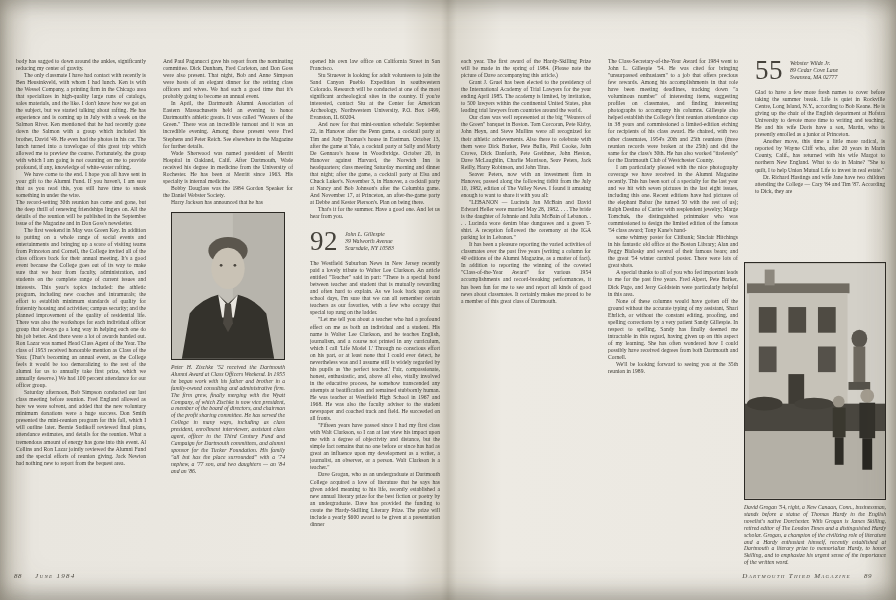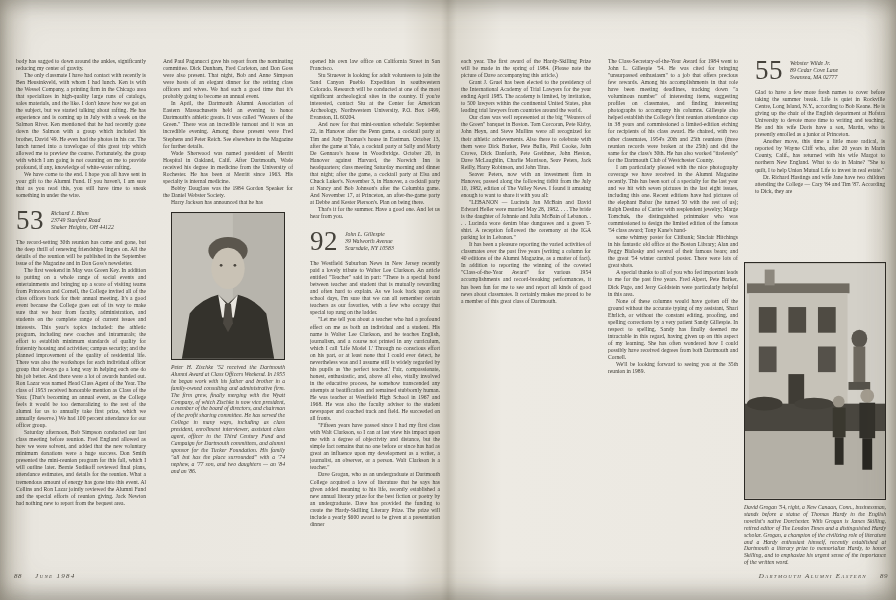--- a/index.html
+++ b/index.html
@@ -37,28 +37,20 @@
 <body>
 
 <div class="spread">
 
   <div class="col" style="left:16px">
     <div class="bodytext">
         <p>body has sagged to down around the ankles, significantly reducing my center of gravity.</p>
         <p>The only classmate I have had contact with recently is Ben Heusinkveld, with whom I had lunch. Ken is with the Wessel Company, a printing firm in the Chicago area that specializes in high-quality large runs of catalogs, sales materials, and the like. I don't know how we got on the subject, but we started talking about rafting. He has experience and is coming up in July with a week on the Salmon River. Ken mentioned that he had recently gone down the Salmon with a group which included his brother, David '49. He even had the photos in his car. The lunch turned into a travelogue of this great trip which allowed me to preview the course. Fortunately, the group with which I am going is not counting on me to provide profound, if any, knowledge of white-water rafting.</p>
         <p>We have come to the end. I hope you all have sent in your gift to the Alumni Fund. If you haven't, I am sure that as you read this, you still have time to sneak something in under the wire.</p>
       </div>
-    <div class="sec">
-      <div class="sec-num">53</div>
-      <div class="sec-info">
-        <div>Richard J. Blum</div>
-        <div>23749 Stanford Road</div>
-        <div>Shaker Heights, OH 44122</div>
-      </div>
-    </div>
     <div class="bodytext">
         <p>The record-setting 30th reunion has come and gone, but the deep thrill of renewing friendships lingers on. All the details of the reunion will be published in the September issue of the Magazine and in Don Goss's newsletter.</p>
         <p>The first weekend in May was Green Key. In addition to putting on a whole range of social events and entertainments and bringing up a score of visiting teams from Princeton and Cornell, the College invited all of the class officers back for their annual meeting. It's a good event because the College goes out of its way to make sure that we hear from faculty, administration, and students on the complete range of current issues and interests. This year's topics included: the athletic program, including new coaches and intramurals; the effort to establish minimum standards of quality for fraternity housing and activities; campus security; and the planned improvement of the quality of residential life. There was also the workshops for each individual officer group that always go a long way in helping each one do his job better. And there were a lot of awards handed out. Ron Lazar was named Head Class Agent of the Year. The class of 1953 received honorable mention as Class of the Year. (That's becoming an annual event, as the College feels it would be too demoralizing to the rest of the alumni for us to annually take first prize, which we annually deserve.) We had 100 percent attendance for our officer group.</p>
         <p>Saturday afternoon, Bob Simpson conducted our last class meeting before reunion. Fred England allowed as how we were solvent, and added that the new voluntary minimum donations were a huge success. Don Smith presented the mini-reunion program for this fall, which I will outline later. Bernie Sudikoff reviewed final plans, attendance estimates, and details for the reunion. What a tremendous amount of energy has gone into this event. Al Collins and Ron Lazar jointly reviewed the Alumni Fund and the special efforts of reunion giving. Jack Newton had nothing new to report from the bequest area.</p>
       </div>
   </div>
 
   <div class="col" style="left:163px">
     <div class="bodytext">
         <p>And Paul Paganucci gave his report from the nominating committee. Dick Dunham, Fred Carleton, and Don Goss were also present. That night, Bob and Anne Simpson were hosts of an elegant dinner for the retiring class officers and wives. We had such a good time that it's probably going to become an annual event.</p>
@@ -171,18 +163,18 @@
       <rect x="119" y="177" width="10" height="32" fill="#282621"></rect>
     </svg>
     <figcaption class="caption">David Grogan '54, right, a New Canaan, Conn., businessman, stands before a statue of Thomas Hardy in the English novelist's native Dorchester. With Grogan is James Skilling, retired editor of The London Times and a distinguished Hardy scholar. Grogan, a champion of the civilizing role of literature and a Hardy enthusiast himself, recently established at Dartmouth a literary prize to memorialize Hardy, to honor Skilling, and to emphasize his urgent sense of the importance of the written word.</figcaption>
   </figure>
 
   <div class="footer footer-left">
     <span class="folio" style="margin-left:0">88</span>
     <span>June 1984</span>
   </div>
   <div class="footer footer-right">
-    <span>Dartmouth Alumni Eastern</span>
-    <span class="folio" style="margin-right:0">89</span>
+    <span>Dartmouth Third Magazine</span>
+    <span class="folio" style="margin-right:16px">89</span>
   </div>
 
   <div class="vignette"></div>
 </div>
 
 </body></html>

